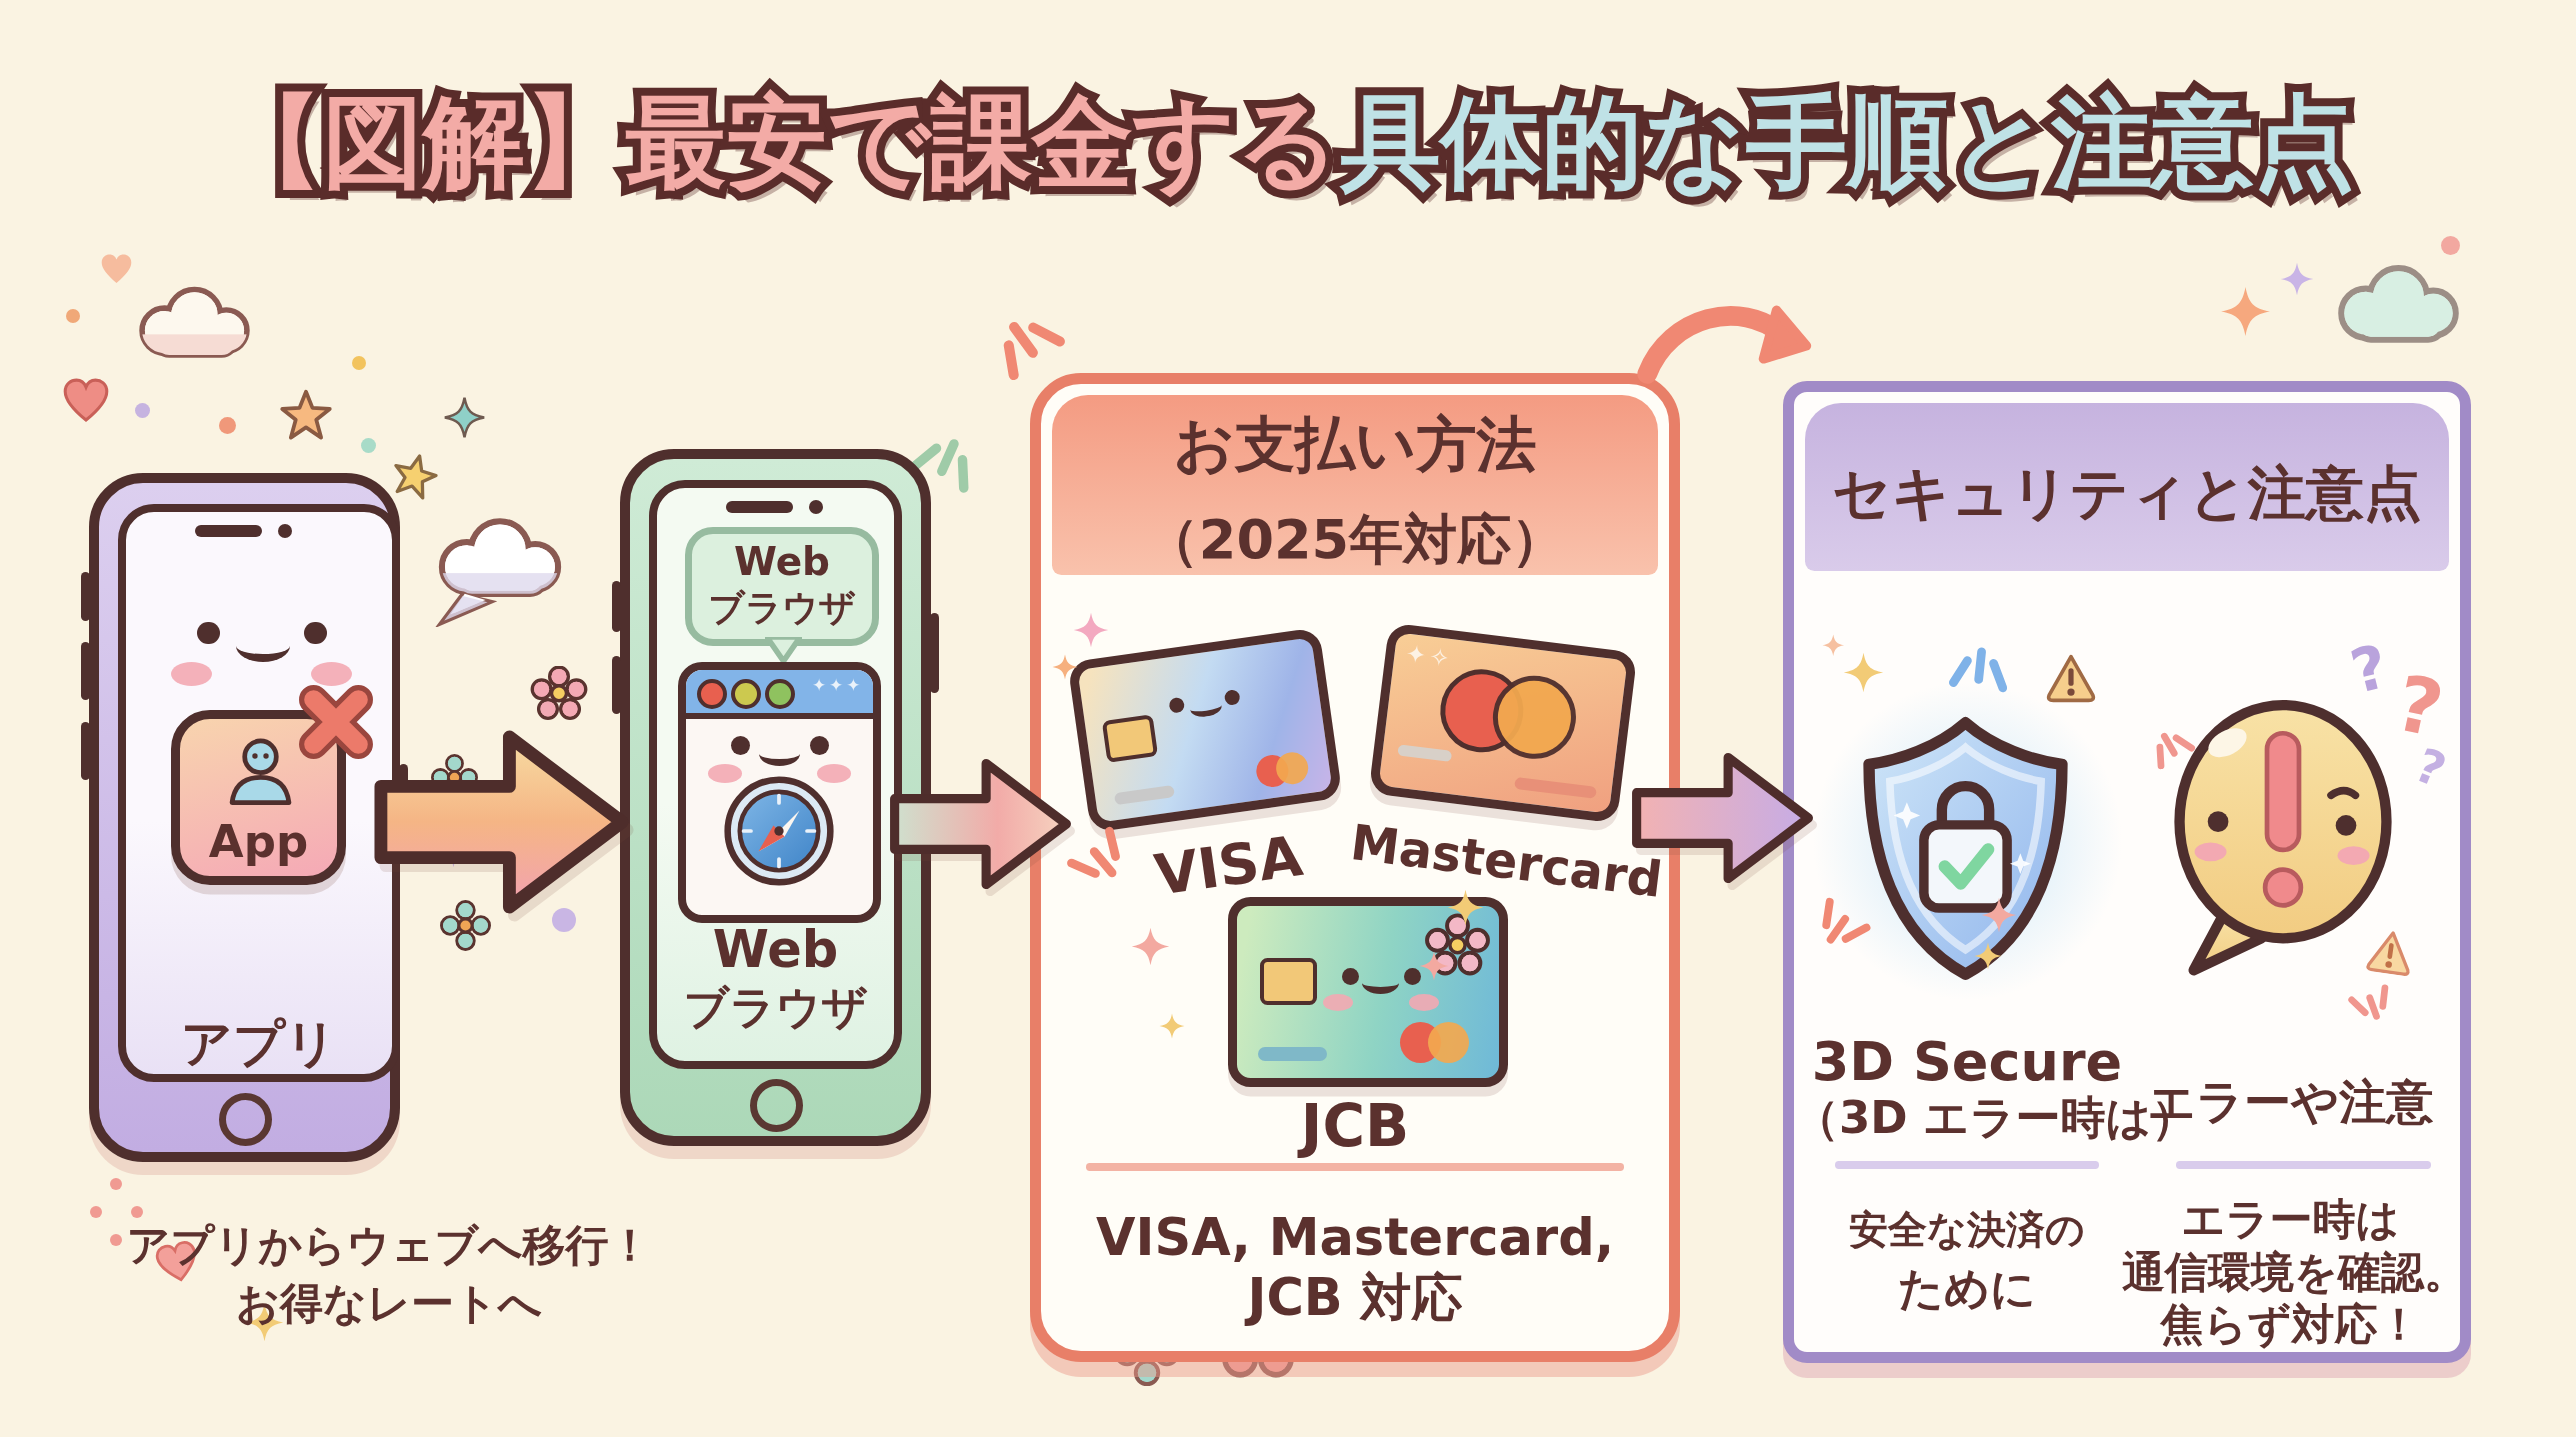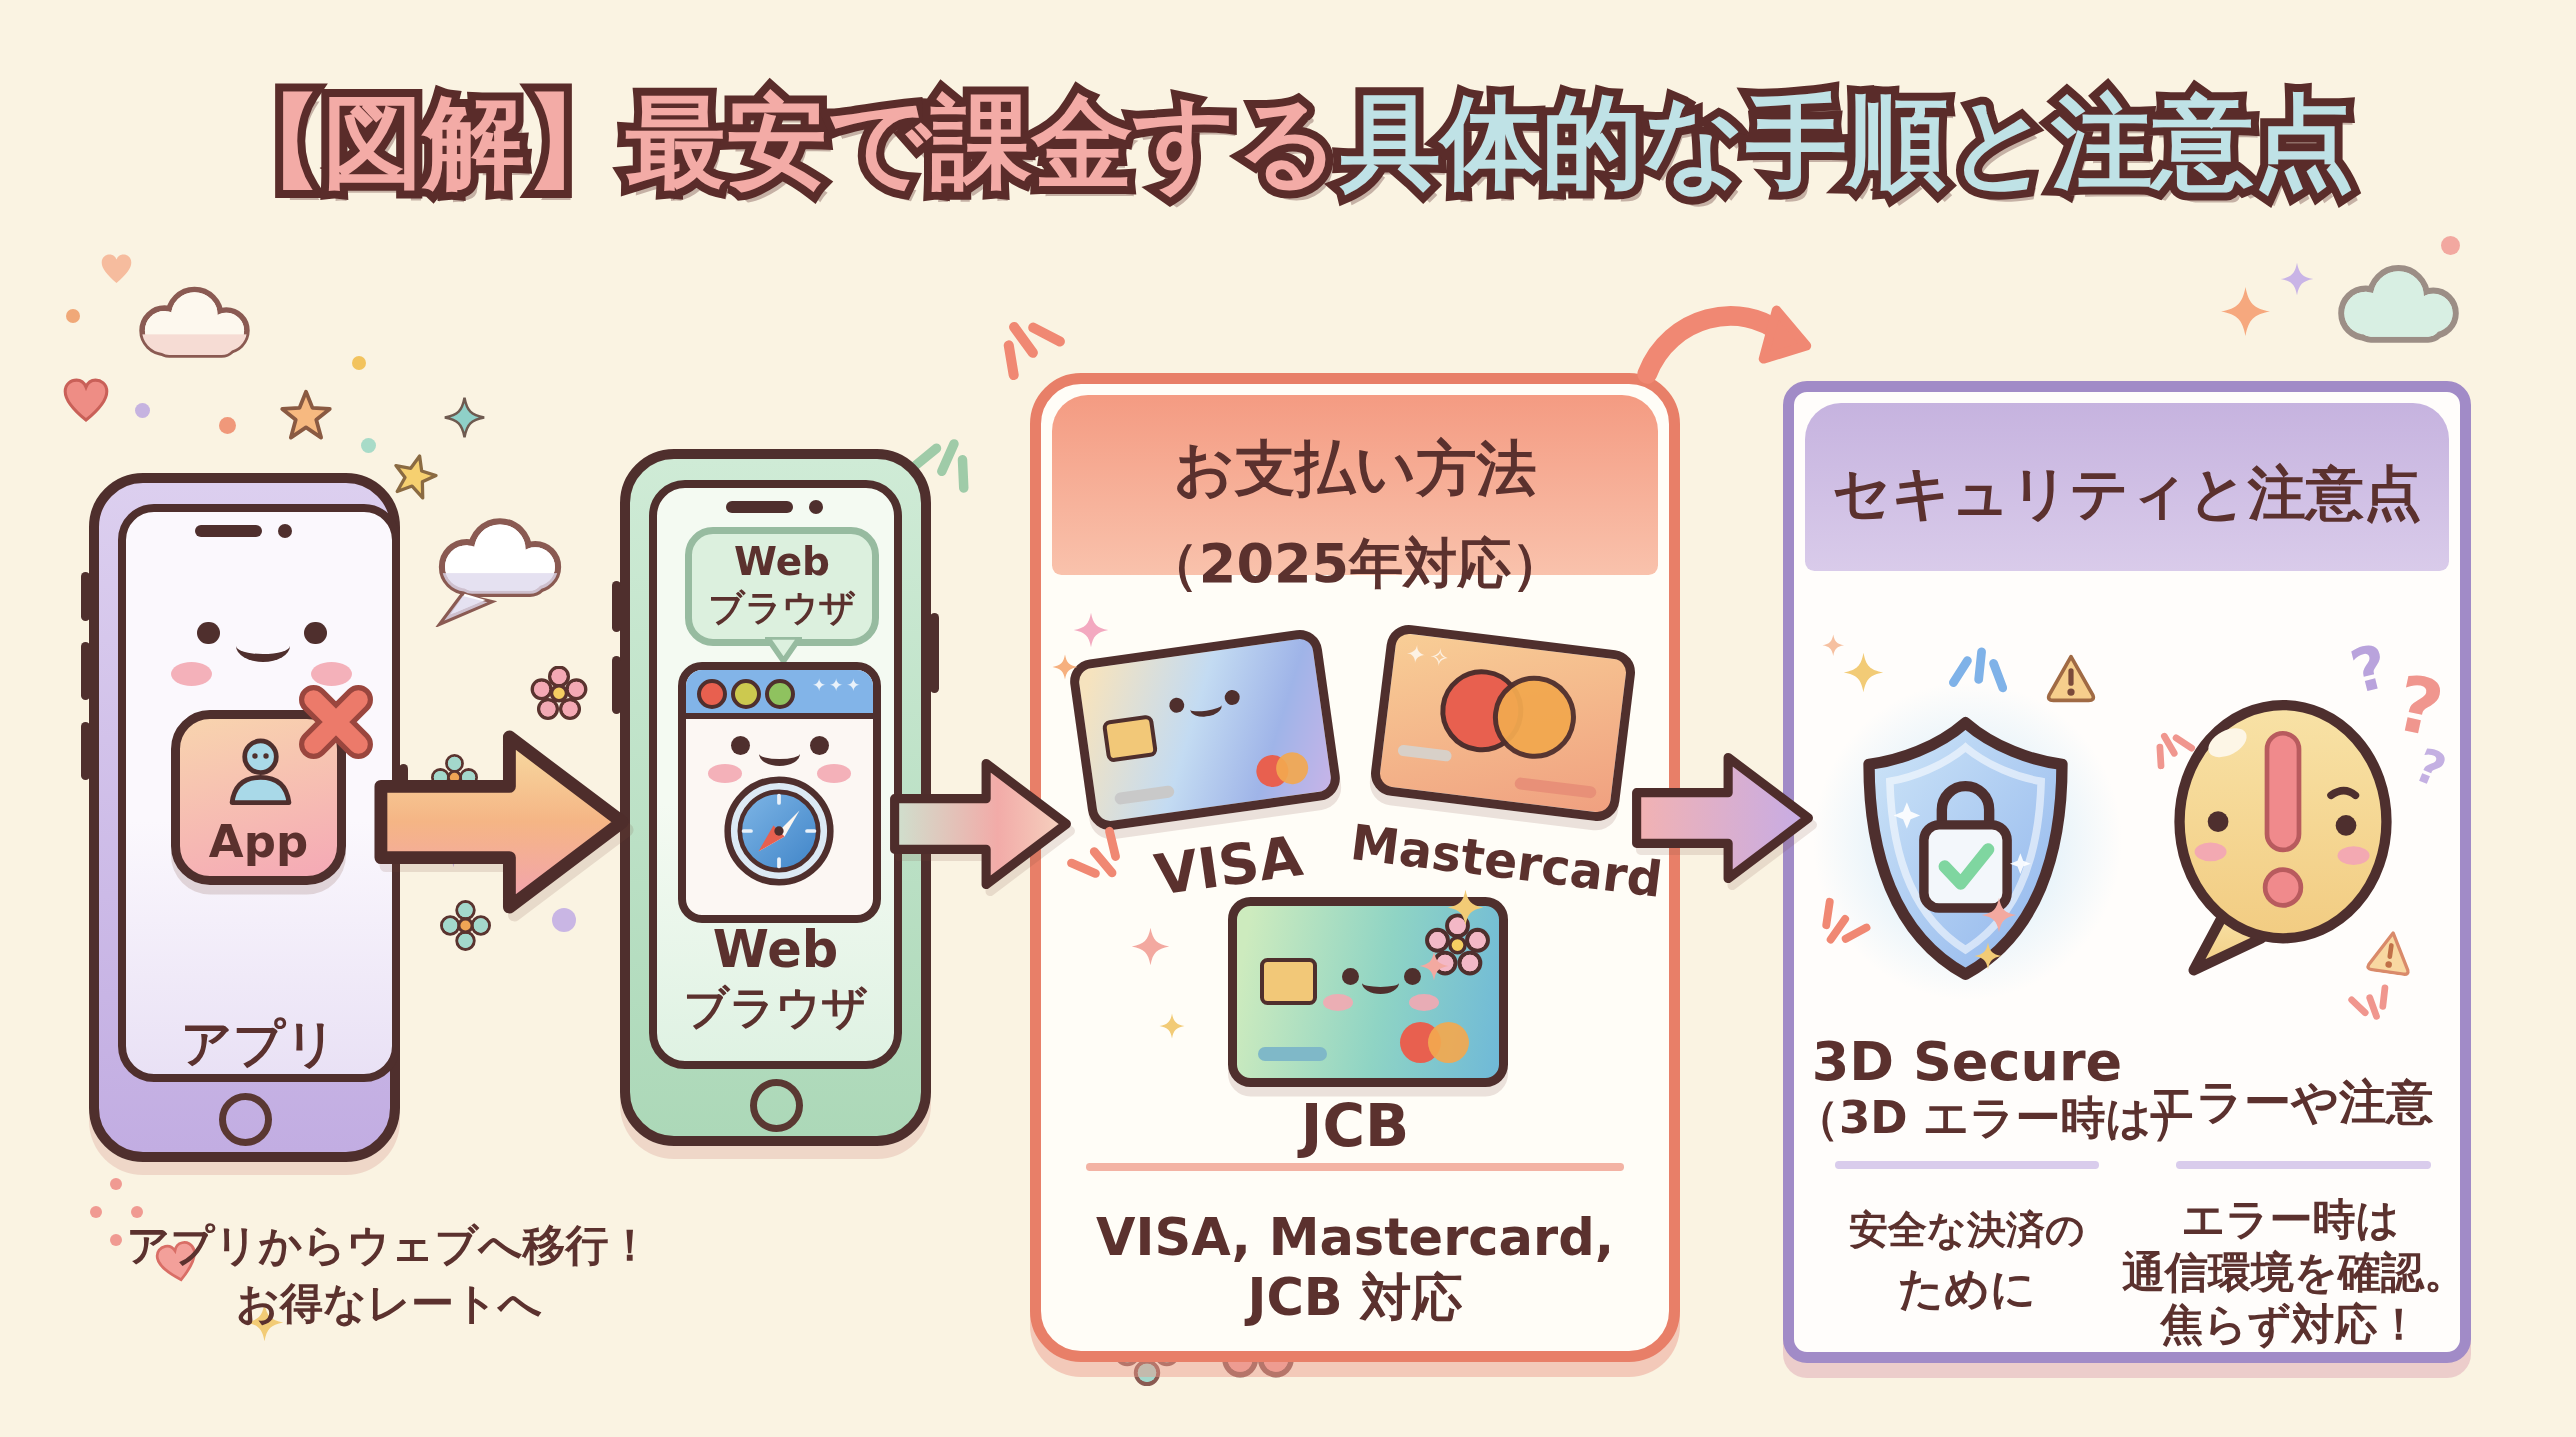--- a/index.html
+++ b/index.html
@@ -364,21 +364,21 @@
         </svg>
       </div>
       <div class="abs jp center" style="left:0;right:0;top:432px;font-size:51px;font-weight:800;">Web</div>
       <div class="abs jp center" style="left:0;right:0;top:490px;font-size:45px;font-weight:800;">ブラウザ</div>
     </div>
     <span class="home-btn" style="left:120px;top:620px;width:39px;height:39px"></span>
   </div>
 
   <div class="panel panel-salmon" style="left:1030px;top:373px;width:628px;height:967px;">
     <div class="panel-header header-salmon" style="height:180px;">
-      <div class="jp center" style="font-size:60px;font-weight:800;margin-top:34px;font-family:Liberation Serif, serif;">お支払い方法</div>
+      <div class="jp center" style="font-size:60px;font-weight:800;margin-top:10px;font-family:Liberation Serif, serif;">お支払い方法</div>
       <div class="jp center" style="font-size:54px;font-weight:800;margin-top:18px;">（2025年対応）</div>
     </div>
 
     <div class="cardc" style="left:37px;top:260px;width:236px;height:154px;transform:rotate(-8deg);background:linear-gradient(115deg,#F6E3BE 5%,#C3DBF2 45%,#9FB4E8 75%,#C8B4E8 100%);">
       <span class="chip" style="left:17px;top:54px;width:43px;height:34px"></span>
       <span class="eye" style="left:86px;top:41px;width:15px;height:15px"></span>
       <span class="eye" style="left:142px;top:41px;width:15px;height:15px"></span>
       <span class="smile" style="left:106px;top:41px;width:32px;height:17px;border-bottom-width:6.6px"></span>
       <span class="stripe" style="left:19px;bottom:15px;width:60px;height:12px;background:#C9C9C9"></span>
       <span class="mcc" style="right:41px;bottom:11.2px;width:32px;height:32px;background:#E8604F"></span>

